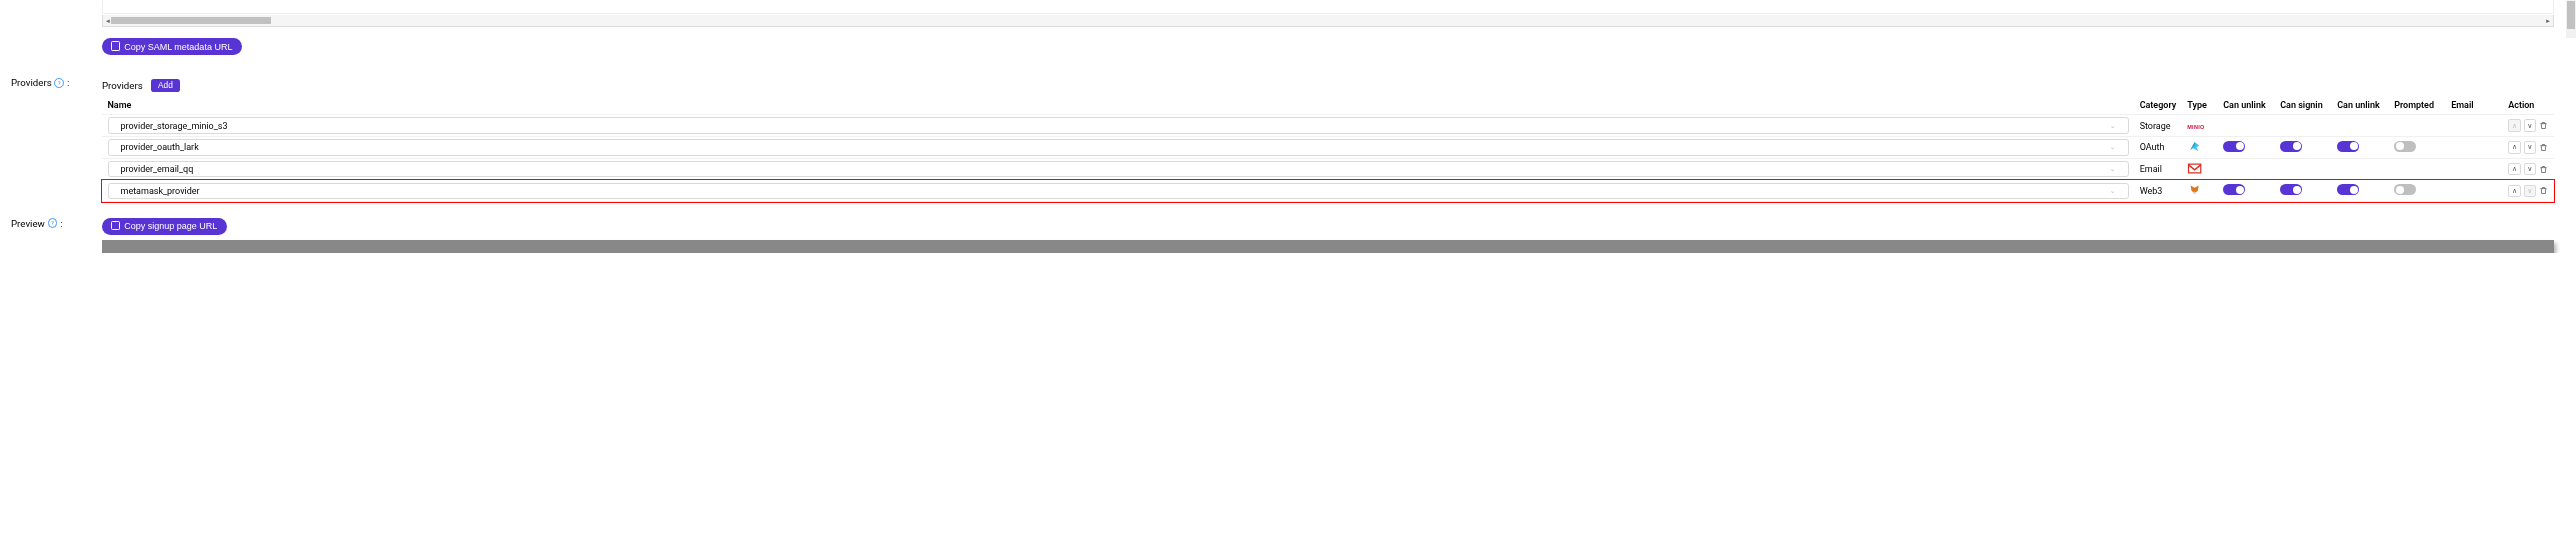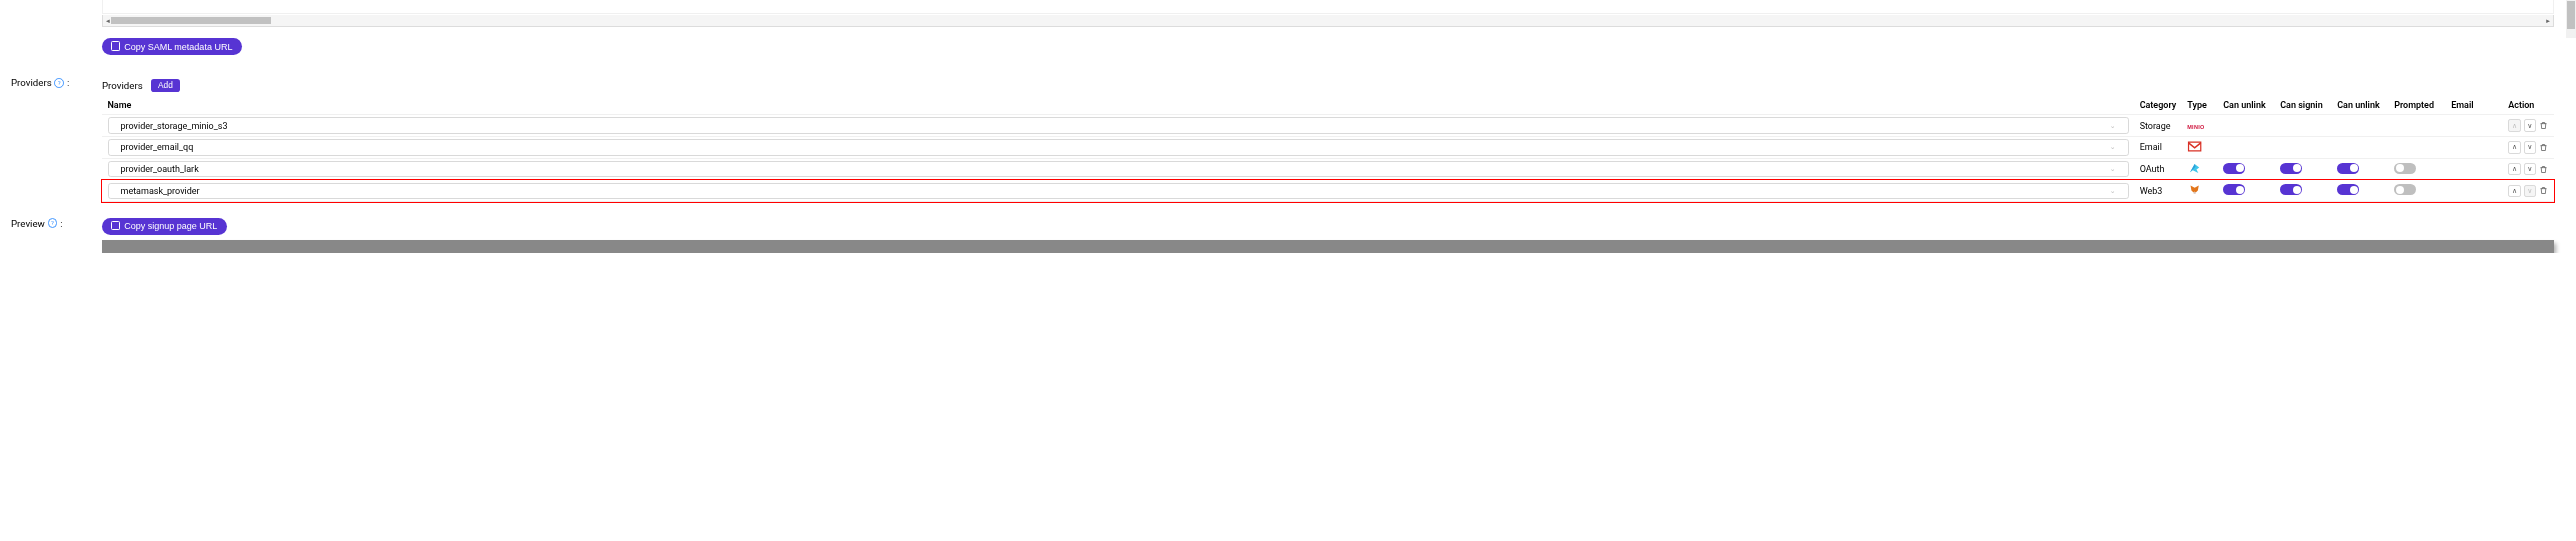--- a/index.html
+++ b/index.html
@@ -148,62 +148,62 @@
                         <svg class="trash-svg" viewBox="0 0 24 24" fill="none" stroke="#555" stroke-width="2">
                           <path d="M4 7h16M9 7V4h6v3M6 7l1 13h10l1-13"></path>
                         </svg>
                       </span>
                     </div>
                   </td>
                 </tr>
                 <tr>
                   <td>
                     <div class="name-select">
+                      <span class="sel-text">provider_oauth_lark</span>
+                      <span class="chev">⌄</span>
+                    </div>
+                  </td>
+                  <td>OAuth</td>
+                  <td><svg class="type-icon" viewBox="0 0 24 24">
+                      <path d="M2 20 L12 2 L22 10 L16 14 L20 22 L8 16 Z" fill="#3ec6eb"></path>
+                      <path d="M2 20 L12 2 L14 8 Z" fill="#2e9fd8"></path>
+                    </svg></td>
+                  <td><span class="switch on"><span class="knob"></span></span></td>
+                  <td><span class="switch on"><span class="knob"></span></span></td>
+                  <td><span class="switch on"><span class="knob"></span></span></td>
+                  <td><span class="switch off"><span class="knob"></span></span></td>
+                  <td></td>
+                  <td>
+                    <div class="action-cell">
+                      <span class="act-btn ">∧</span>
+                      <span class="act-btn ">∨</span>
+                      <span class="act-trash">
+                        <svg class="trash-svg" viewBox="0 0 24 24" fill="none" stroke="#555" stroke-width="2">
+                          <path d="M4 7h16M9 7V4h6v3M6 7l1 13h10l1-13"></path>
+                        </svg>
+                      </span>
+                    </div>
+                  </td>
+                </tr>
+                <tr>
+                  <td>
+                    <div class="name-select">
                       <span class="sel-text">provider_email_qq</span>
                       <span class="chev">⌄</span>
                     </div>
                   </td>
                   <td>Email</td>
                   <td><svg class="type-icon" viewBox="0 0 24 18">
                       <path d="M2 2 h20 v14 h-20 z" fill="none" stroke="#d93025" stroke-width="2"></path>
                       <path d="M2 3 L12 11 L22 3" fill="none" stroke="#d93025" stroke-width="2.5"></path>
                     </svg></td>
                   <td></td>
                   <td></td>
                   <td></td>
                   <td></td>
-                  <td></td>
-                  <td>
-                    <div class="action-cell">
-                      <span class="act-btn ">∧</span>
-                      <span class="act-btn ">∨</span>
-                      <span class="act-trash">
-                        <svg class="trash-svg" viewBox="0 0 24 24" fill="none" stroke="#555" stroke-width="2">
-                          <path d="M4 7h16M9 7V4h6v3M6 7l1 13h10l1-13"></path>
-                        </svg>
-                      </span>
-                    </div>
-                  </td>
-                </tr>
-                <tr>
-                  <td>
-                    <div class="name-select">
-                      <span class="sel-text">provider_oauth_lark</span>
-                      <span class="chev">⌄</span>
-                    </div>
-                  </td>
-                  <td>OAuth</td>
-                  <td><svg class="type-icon" viewBox="0 0 24 24">
-                      <path d="M2 20 L12 2 L22 10 L16 14 L20 22 L8 16 Z" fill="#3ec6eb"></path>
-                      <path d="M2 20 L12 2 L14 8 Z" fill="#2e9fd8"></path>
-                    </svg></td>
-                  <td><span class="switch on"><span class="knob"></span></span></td>
-                  <td><span class="switch on"><span class="knob"></span></span></td>
-                  <td><span class="switch on"><span class="knob"></span></span></td>
-                  <td><span class="switch off"><span class="knob"></span></span></td>
                   <td></td>
                   <td>
                     <div class="action-cell">
                       <span class="act-btn ">∧</span>
                       <span class="act-btn ">∨</span>
                       <span class="act-trash">
                         <svg class="trash-svg" viewBox="0 0 24 24" fill="none" stroke="#555" stroke-width="2">
                           <path d="M4 7h16M9 7V4h6v3M6 7l1 13h10l1-13"></path>
                         </svg>
                       </span>

